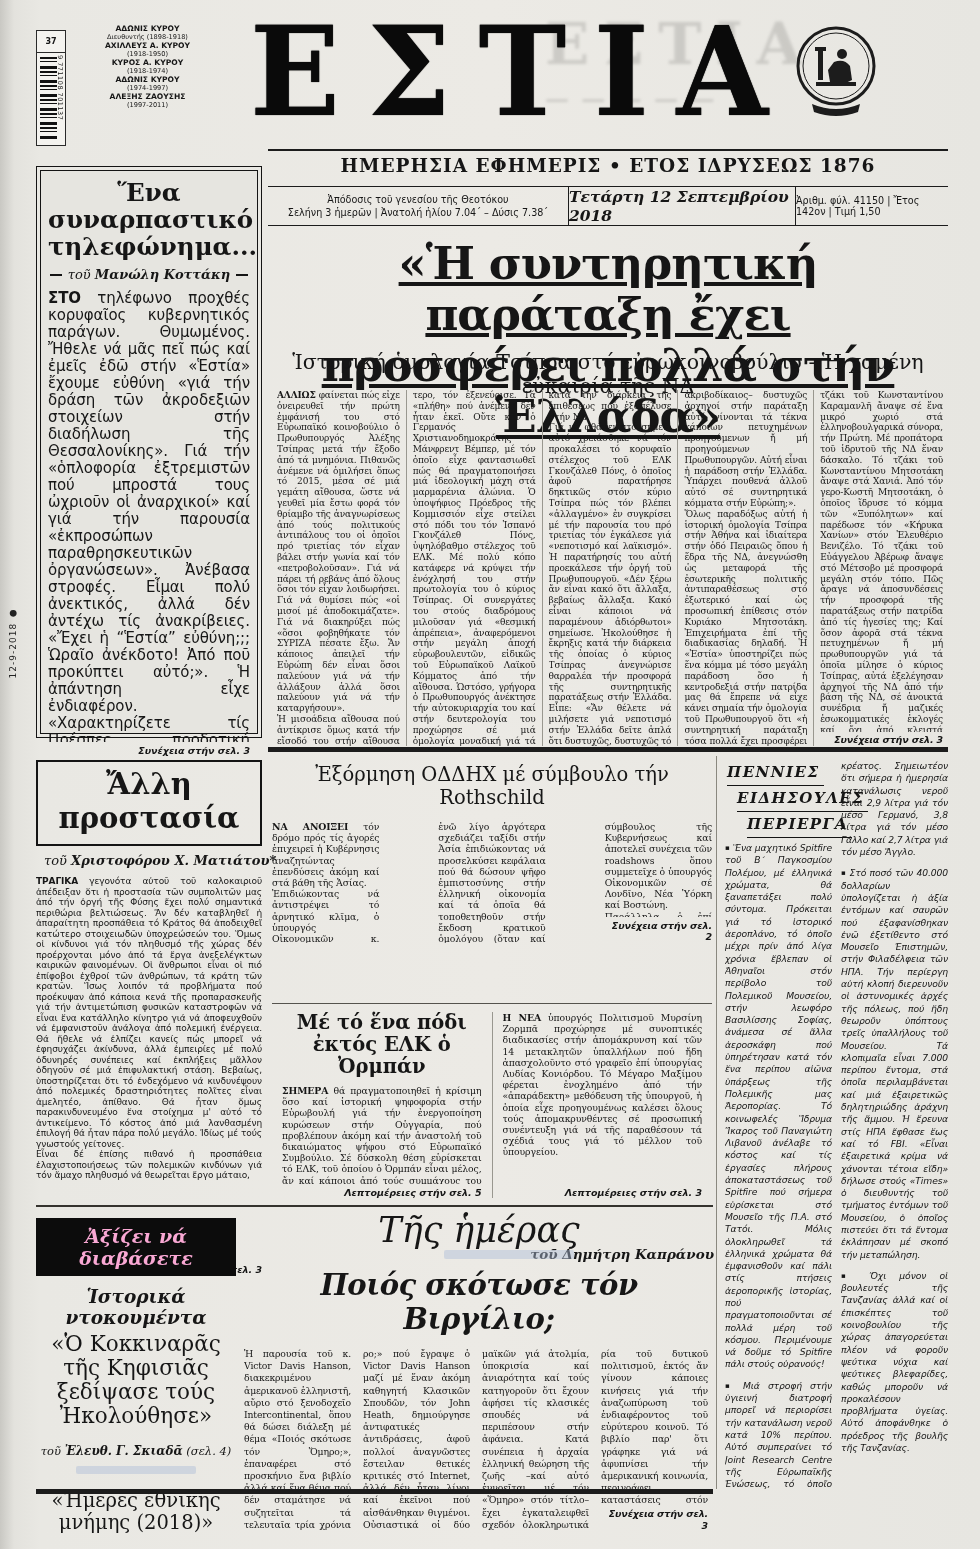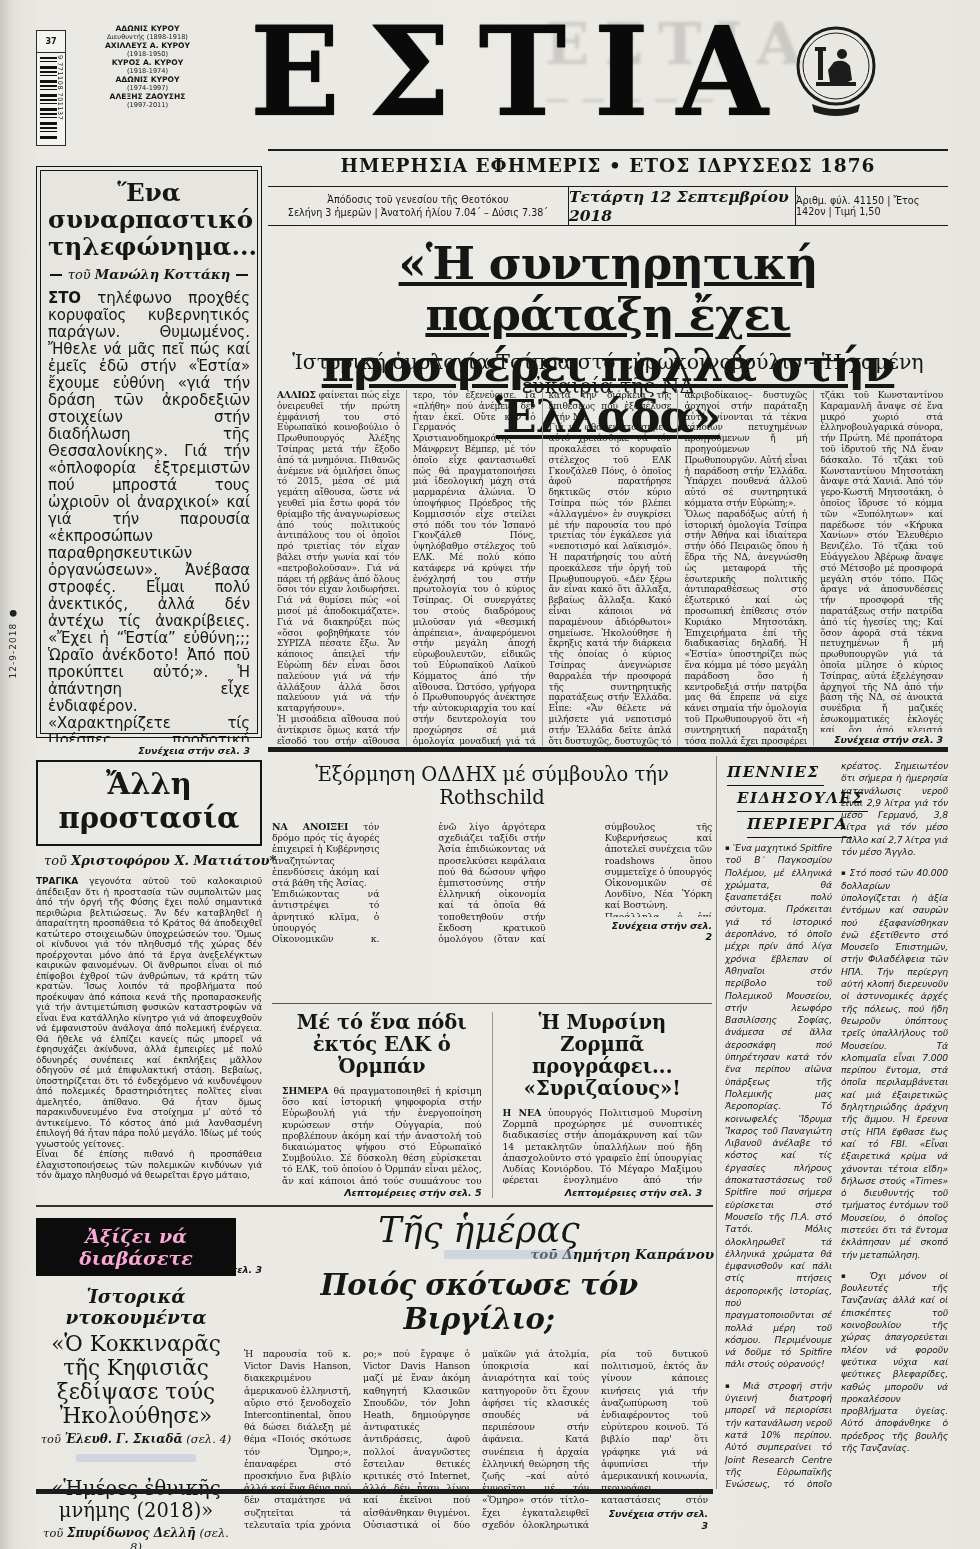--- a/index.html
+++ b/index.html
@@ -72,21 +72,21 @@
   .pt2{margin-left:10px;}
   .pt3{margin-left:20px;}
   .pcol{font-family:"DejaVu Sans","Liberation Sans",sans-serif;font-style:italic;font-size:9.2px;line-height:12.3px;letter-spacing:-.1px;}
   .pitem{margin-bottom:9px;text-align:justify;white-space:pre-line;}
   .pbul{font-style:normal;font-size:7px;vertical-align:1px;}
   
   .axizei{left:36px;top:1218px;width:200px;border-bottom:6px solid #0c0c0c;padding-bottom:12px;}
   .ax-head{background:#0c0c0c;color:#f9a8d4;text-align:center;font-style:italic;font-weight:bold;font-size:19px;padding:7px 2px;}
   .ax-kicker{font-weight:bold;font-style:italic;font-size:18.5px;text-align:center;margin-top:10px;}
   .ax-t1{font-size:21.5px;line-height:24px;text-align:center;margin-top:4px;}
-  .ax-by{font-size:11.5px;font-style:italic;text-align:center;margin-top:4px;}
+  .ax-by{font-size:11.5px;font-style:italic;text-align:center;margin-top:16px;}
   .ax-by b{font-size:12px;}
   .ax-t2{font-size:19.5px;line-height:22px;text-align:center;margin-top:16px;}
   .tih{left:244px;top:1210px;width:470px;}
   .tih-title{text-align:center;font-style:italic;font-size:35px;}
   .tih-by{text-align:right;font-weight:bold;font-style:italic;font-size:13.5px;margin-top:-4px;}
   .tih-head{text-align:center;font-weight:bold;font-style:italic;font-size:29px;margin-top:6px;letter-spacing:-.5px;}
   .tih-cols{display:flex;margin-top:12px;height:184px;}
   .tcol{flex:1;padding:0 6px;font-size:9.3px;line-height:12.2px;letter-spacing:-.15px;display:flex;flex-direction:column;}
   .tcol .just{flex:1;}
   .tcol:first-child{padding-left:0;}
@@ -231,22 +231,20 @@
   <div class="abs" style="left:272px;top:1003px;width:440px;height:1px;background:#55534d" data-name="divider-rule"></div>
 
   <div class="abs pair" data-name="news-briefs-pair">
     <div class="pairitem" data-name="orban-brief">
       <div class="pairtitle" data-name="brief-title">Μέ τό ἕνα πόδι
 ἐκτός ΕΛΚ ὁ Ὀρμπάν</div>
       <div class="pairbody just" data-name="brief-body"><b class="lw" data-name="lead-word">ΣΗΜΕΡΑ</b><span> θά πραγματοποιηθεῖ ἡ κρίσιμη ὅσο καί ἱστορική ψηφοφορία στήν Εὐρωβουλή γιά τήν ἐνεργοποίηση κυρώσεων στήν Οὑγγαρία, πού προβλέπουν ἀκόμη καί τήν ἀναστολή τοῦ δικαιώματος ψήφου στό Εὐρωπαϊκό Συμβούλιο. Σέ δύσκολη θέση εὑρίσκεται τό ΕΛΚ, τοῦ ὁποίου ὁ Ὀρμπάν εἶναι μέλος, ἄν καί κάποιοι ἀπό τούς συμμάχους του στό προσφυγικό, ὅπως ὁ Αὐστριακός Καγκελλάριος Σεμπάστιαν Κούρτς, φαίνεται ὅτι τοῦ γυρίζουν τήν πλάτη.</span></div>
       <div class="cont" data-name="continuation-note">Λεπτομέρειες στήν σελ. 5</div>
     </div>
     <div class="pairitem" data-name="zorba-brief">
-      <div class="pairtitle" data-name="brief-title">Ἡ Μυρσίνη Ζορμπᾶ
-προγράφει... «Συριζαίους»!</div>
       <div class="pairbody just" data-name="brief-body"><b class="lw" data-name="lead-word">Η ΝΕΑ</b><span> ὑπουργός Πολιτισμοῦ Μυρσίνη Ζορμπᾶ προχώρησε μέ συνοπτικές διαδικασίες στήν ἀπομάκρυνση καί τῶν 14 μετακλητῶν ὑπαλλήλων πού ἤδη ἀπασχολοῦντο στό γραφεῖο ἐπί ὑπουργίας Λυδίας Κονιόρδου. Τό Μέγαρο Μαξίμου φέρεται ἐνοχλημένο ἀπό τήν «ἀπαράδεκτη» μεθόδευση τῆς ὑπουργοῦ, ἡ ὁποία εἶχε προηγουμένως καλέσει ὅλους τούς ἀπομακρυνθέντες σέ προσωπική συνέντευξη γιά νά τῆς παραθέσουν τά σχέδιά τους γιά τό μέλλον τοῦ ὑπουργείου.</span></div>
       <div class="cont" data-name="continuation-note">Λεπτομέρειες στήν σελ. 3</div>
     </div>
   </div>
 
   <div class="abs" style="left:36px;top:1205px;width:677px;height:1.5px;background:#35332e" data-name="divider-rule"></div>
   <div class="abs" style="left:716px;top:756px;width:1px;height:733px;background:#8a887f" data-name="column-divider-rule"></div>
 
   <div class="abs pennies-title" data-name="pennies-section-title">
     <div data-name="section-title-line">ΠΕΝΝΙΕΣ</div><br>

